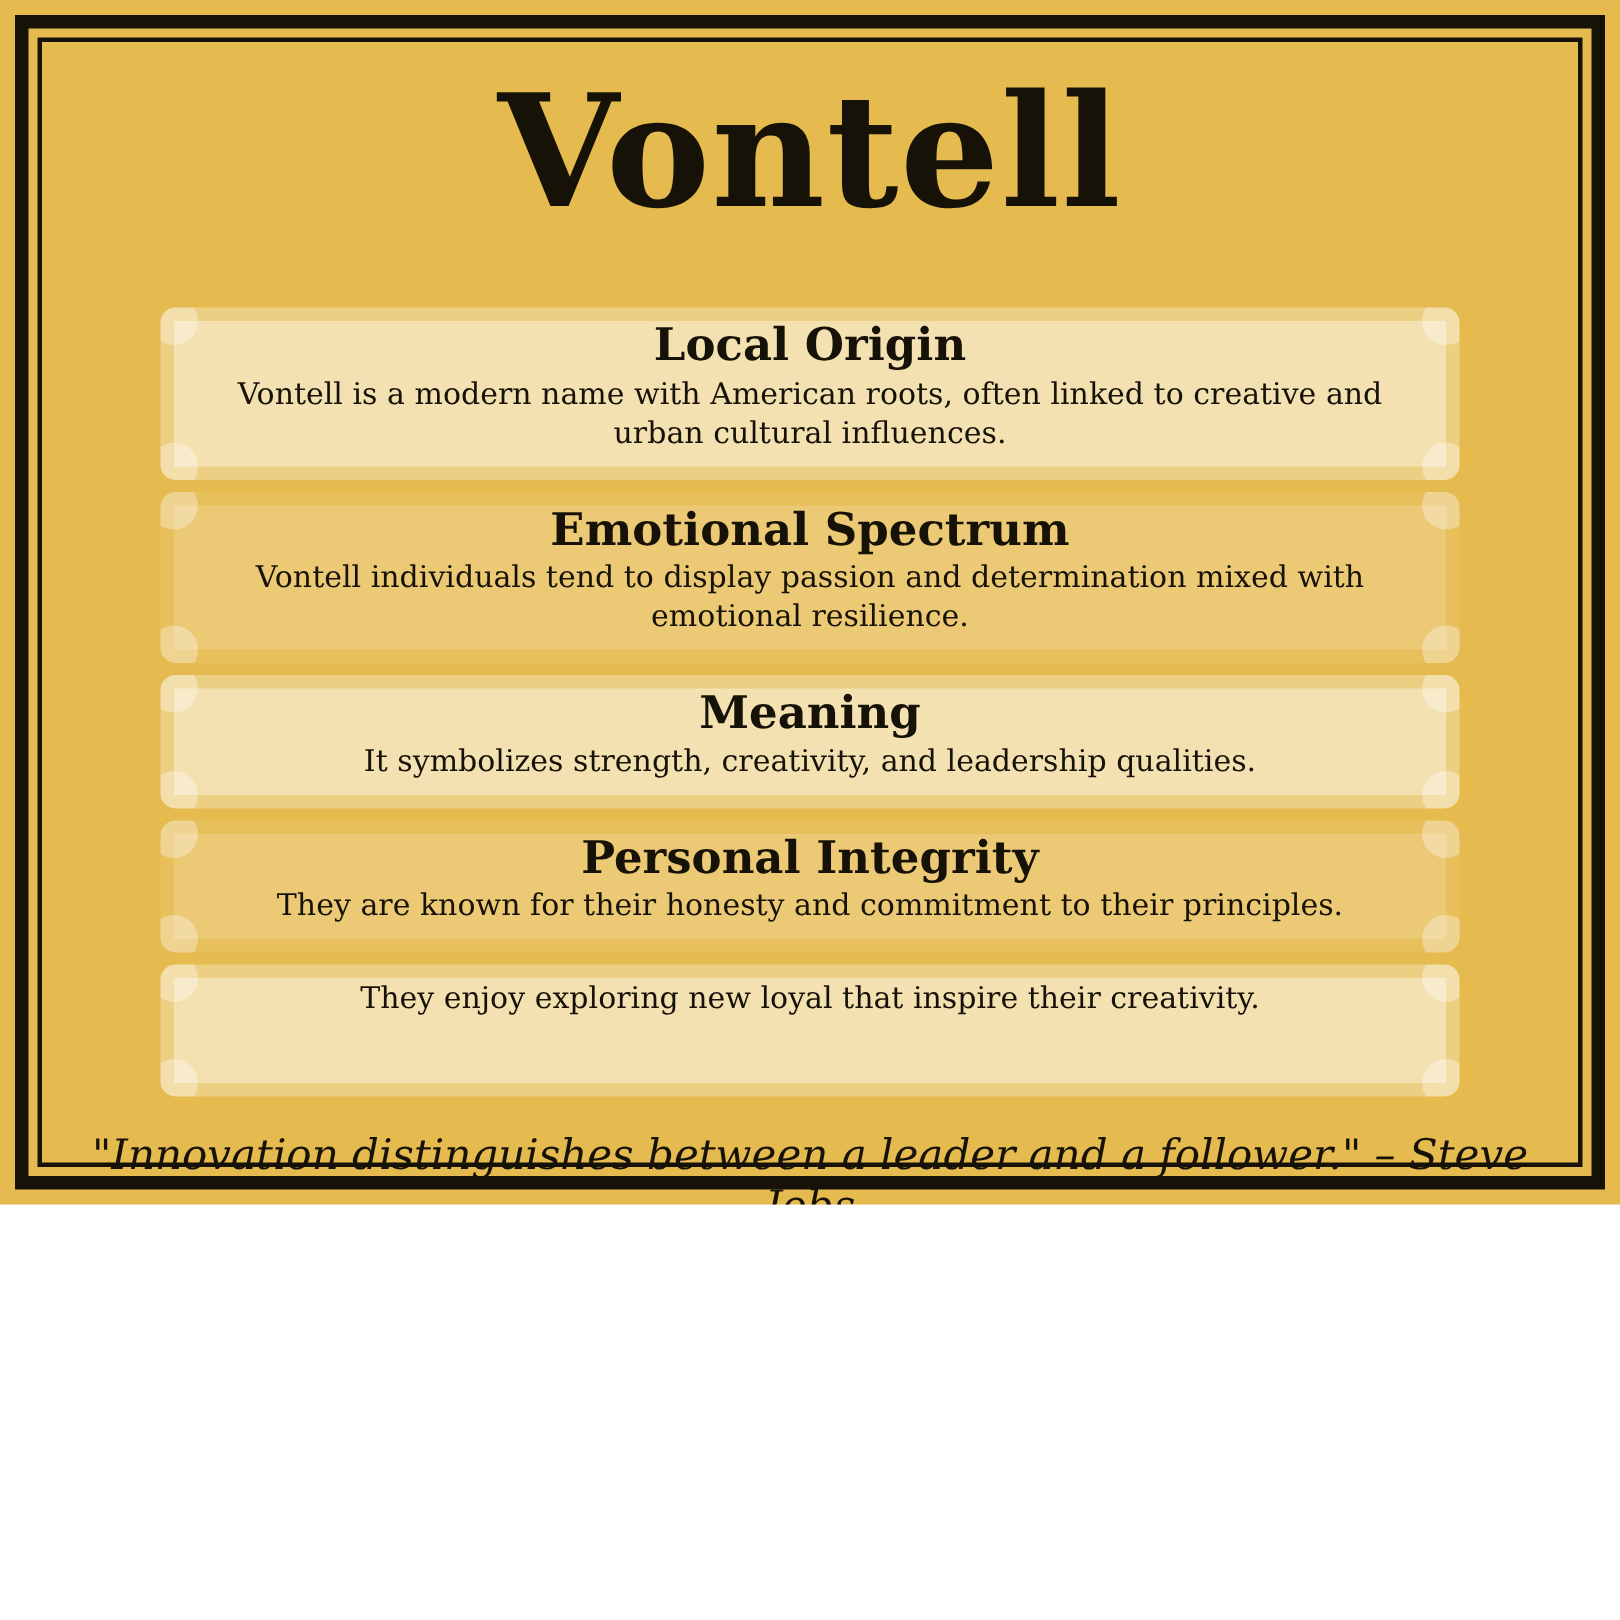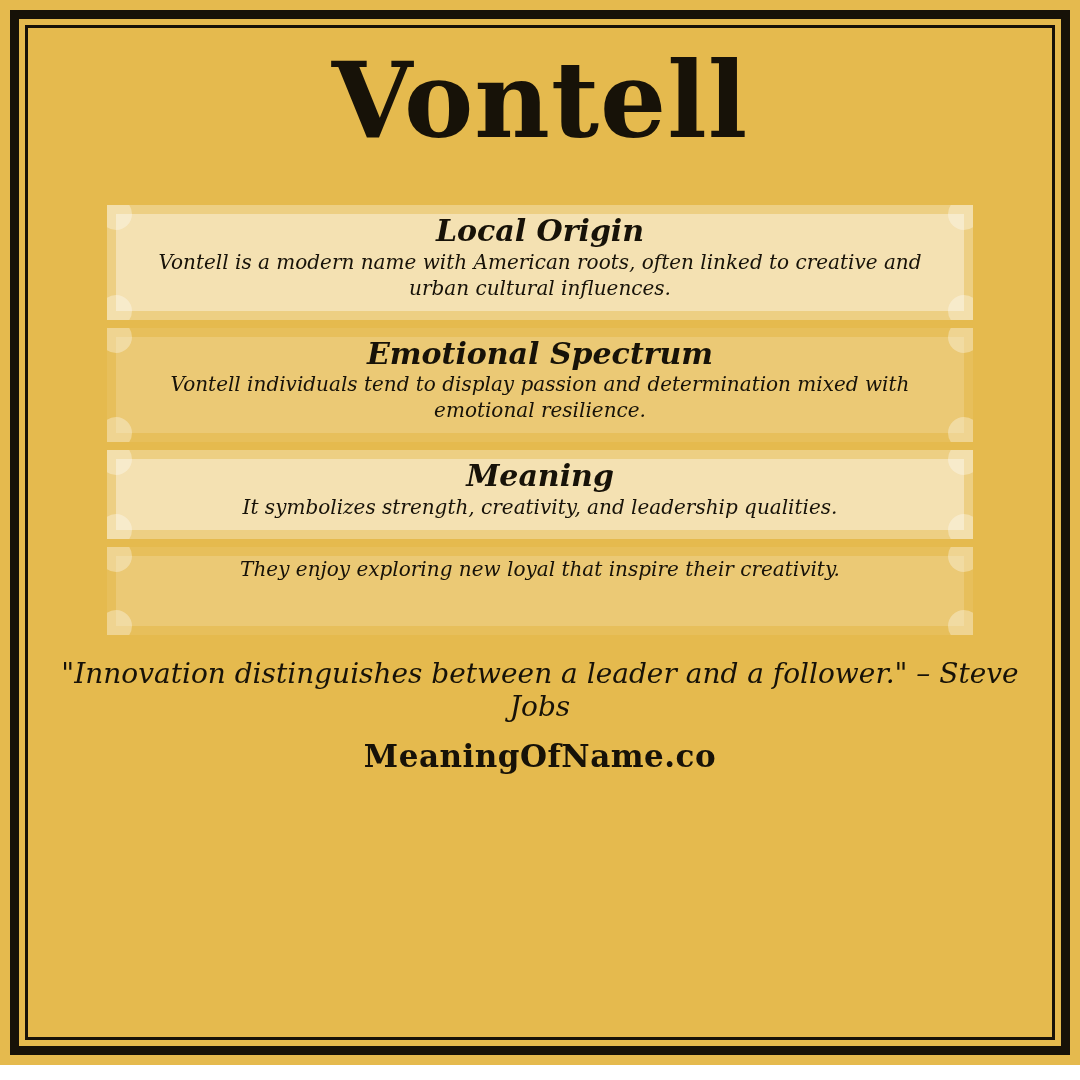--- a/index.html
+++ b/index.html
@@ -2,21 +2,21 @@
 <html><head>
 <meta charset="utf-8">
 <style>
   * { margin: 0; padding: 0; box-sizing: border-box; }
   html, body { width: 1080px; height: 1080px; }
   body { font-family: "DejaVu Serif", serif; }
 
   .poster {
     position: relative;
     width: 1080px;
-    height: 1065px;
+    height: 803px;
     background: var(--gold, #e5ba4e);
     color: var(--ink, #171208);
     overflow: hidden;
   }
 
   
   .frame-outer {
     position: absolute;
     inset: 10px;
     border: 9px solid var(--ink, #171208);
@@ -46,22 +46,21 @@
   .cards {
     width: 866px;
     margin: 50px auto 0 auto;
   }
 
   .card {
     position: relative;
     margin-bottom: 8px;
     padding: 9px;
     overflow: hidden;
-    border-radius: 0;
-    font-style: italic;
+    border-radius: 10px;
   }
   
   .card:nth-child(odd)  { background: var(--card-light-frame, rgba(255,255,255,0.30)); }
   .card:nth-child(even) { background: var(--card-dark-frame,  rgba(255,255,255,0.08)); }
   .card:nth-child(odd)  .card-inner { background: var(--card-light, rgba(255,255,255,0.38)); }
   .card:nth-child(even) .card-inner { background: var(--card-dark,  rgba(255,255,255,0.16)); }
 
   .card-inner {
     position: relative;
     text-align: center;
@@ -146,20 +145,30 @@
     <span class="pin tl"></span>
     <span class="pin tr"></span>
     <span class="pin bl"></span>
     <span class="pin br"></span>
     <div class="card-inner">
       <div class="card-heading">Meaning</div>
       <div class="card-description">It symbolizes strength, creativity, and leadership qualities.</div>
     </div>
   </div>
 
+  <div class="card">
+    <span class="pin tl"></span>
+    <span class="pin tr"></span>
+    <span class="pin bl"></span>
+    <span class="pin br"></span>
+    <div class="card-inner">
+      <div class="card-heading">Personal Integrity</div>
+      <div class="card-description">They are known for their honesty and commitment to their principles.</div>
+    </div>
+  </div>
 
 
 
   <div class="card">
     <span class="pin tl"></span>
     <span class="pin tr"></span>
     <span class="pin bl"></span>
     <span class="pin br"></span>
     <div class="card-inner">
       <div class="card-description">They enjoy exploring new loyal that inspire their creativity.</div>

